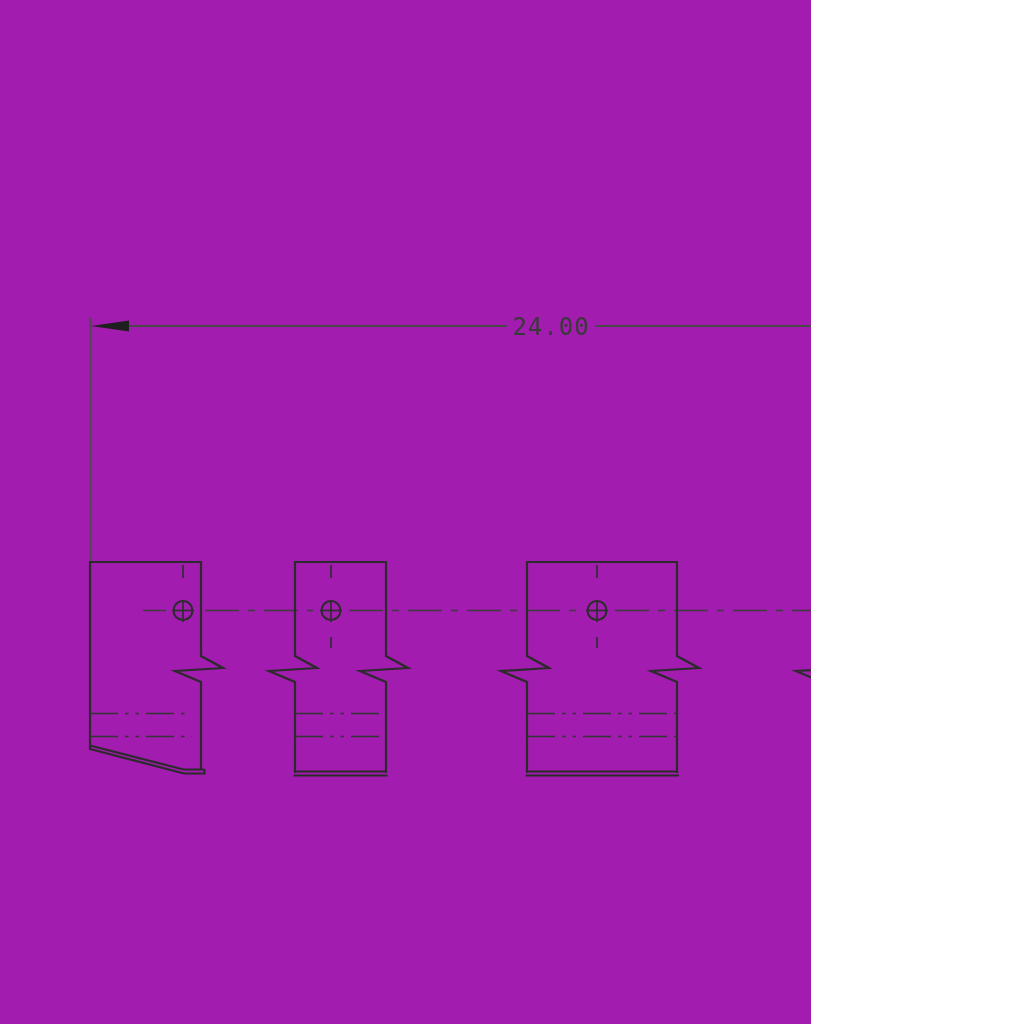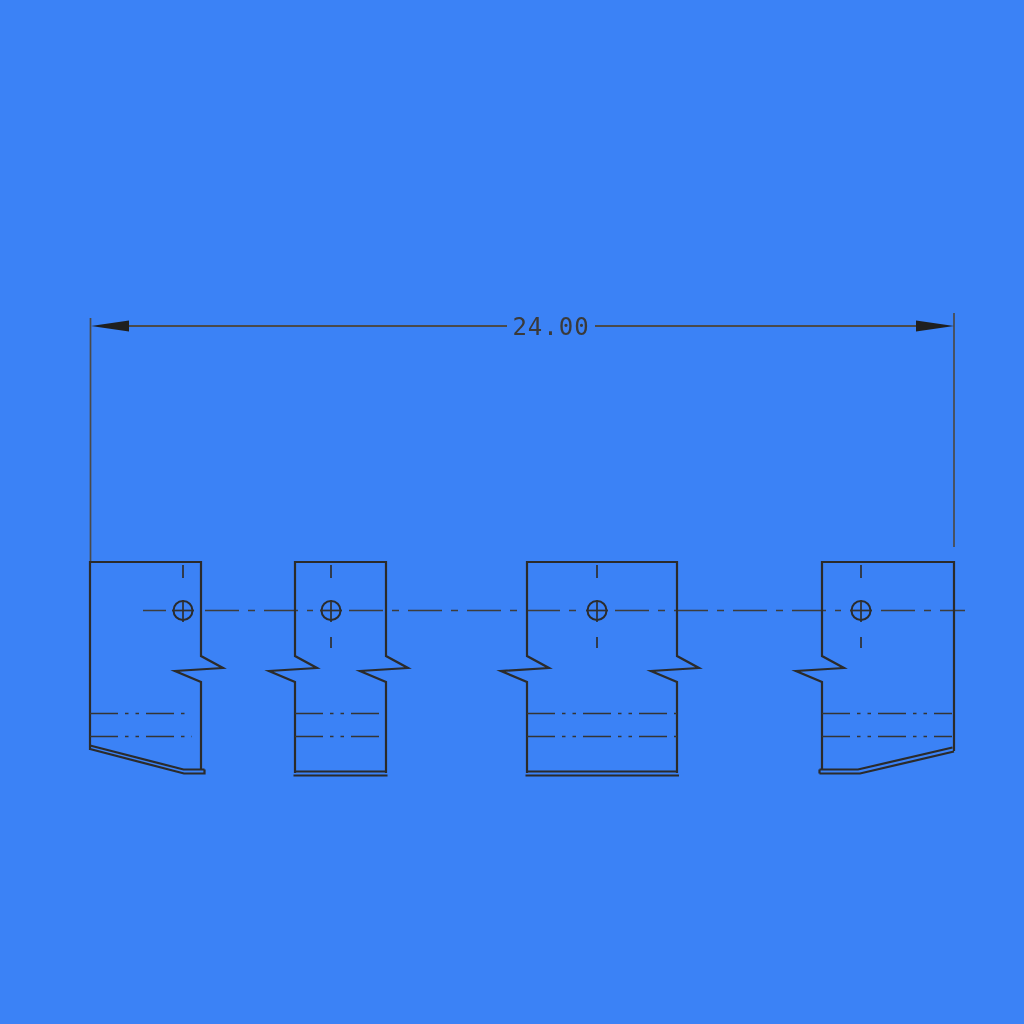--- a/index.html
+++ b/index.html
@@ -5,23 +5,23 @@
   html, body {
     margin: 0;
     padding: 0;
     width: 1024px;
     height: 1024px;
     background: #ffffff;
     font-family: "DejaVu Sans Mono", monospace;
   }
   #page {
     position: relative;
-    width: 1024px;
+    width: 811px;
     height: 1024px;
-    background: #3b82f6;
+    background: #a21caf;
     overflow: hidden;
     text-align: right;
   }
   svg { display: block; }
 
   .obj {
     stroke: #2b2b2b;
     stroke-width: 2.2;
     fill: none;
     stroke-linejoin: miter;

